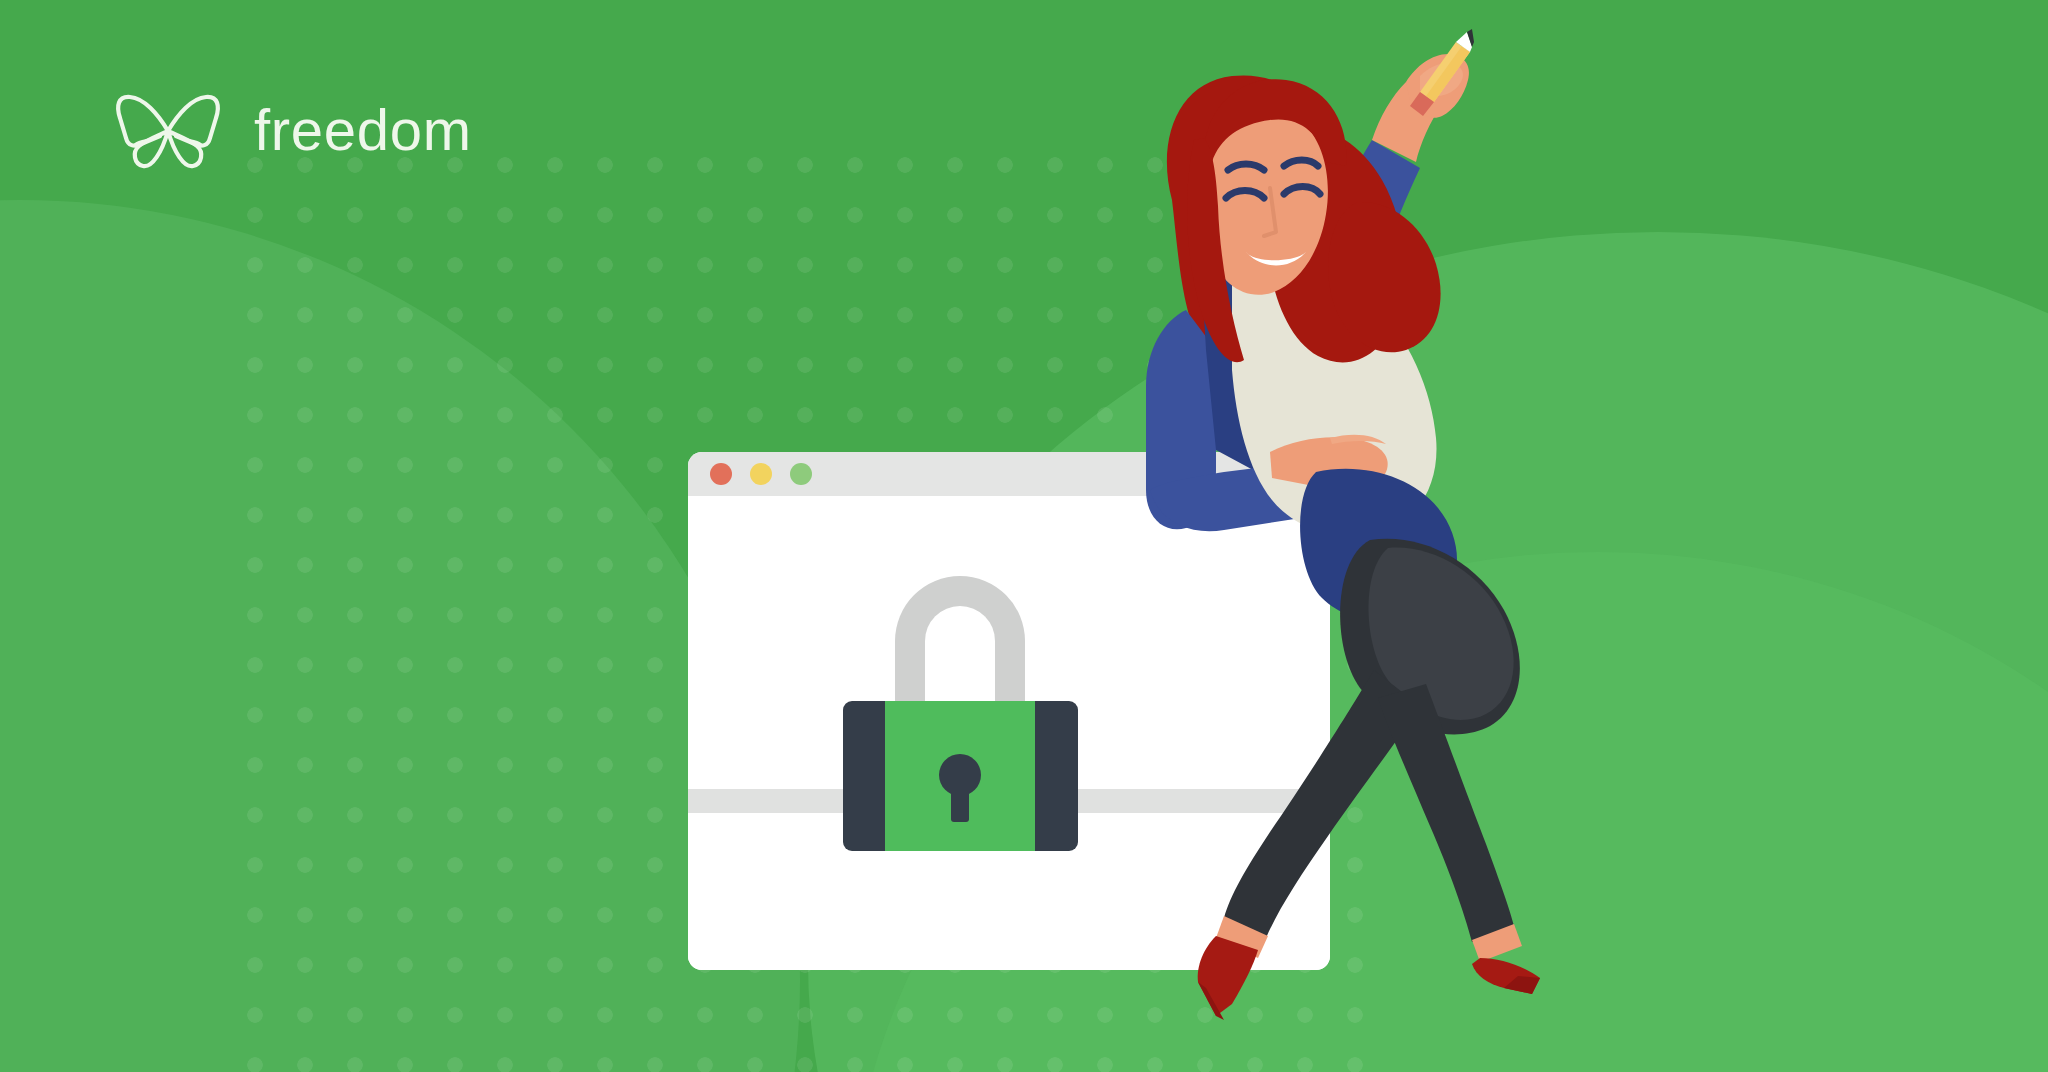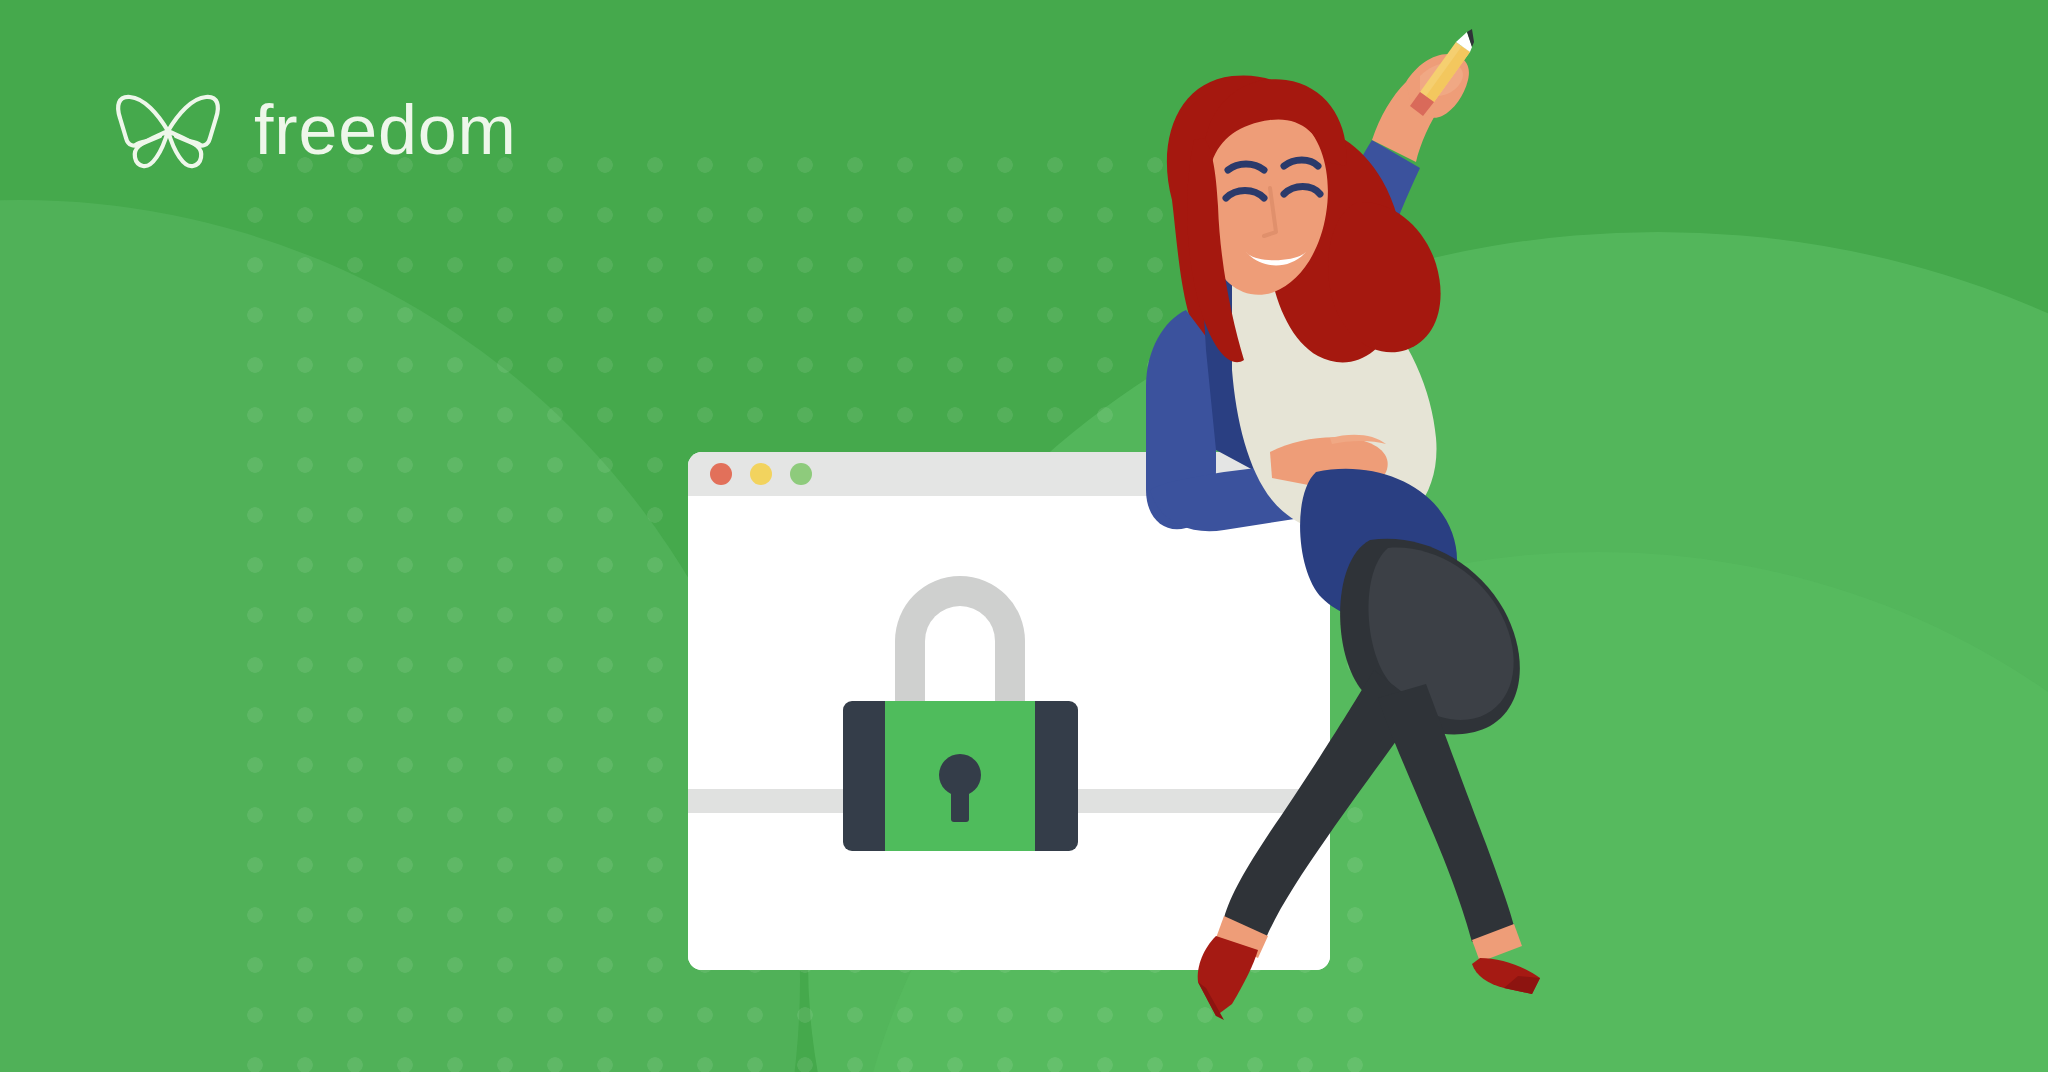--- a/index.html
+++ b/index.html
@@ -28,21 +28,21 @@
   .bg-dots{
     position:absolute;left:230px;top:140px;width:1160px;height:940px;
     background-image:radial-gradient(circle, rgba(255,255,255,.085) 7.5px, rgba(255,255,255,0) 8px);
     background-size:50px 50px;background-position:0 0;
   }
 
   
   .logo{position:absolute;left:112px;top:88px;display:flex;align-items:center;gap:30px;}
   .logo-mark{width:112px;height:84px;flex:0 0 auto;}
   .logo-word{
-    color:#eef7ea;font-size:70px;line-height:1;letter-spacing:.012em;
+    color:#eef7ea;font-size:58px;line-height:1;letter-spacing:.012em;
     font-weight:400;font-family:"Liberation Sans", sans-serif;
     -webkit-font-smoothing:antialiased;
   }
 
   
   .browser{
     position:absolute;left:688px;top:452px;width:642px;height:518px;
     border-radius:14px;background:#ffffff;overflow:hidden;
     box-shadow:0 0 0 0 rgba(0,0,0,0);
   }

